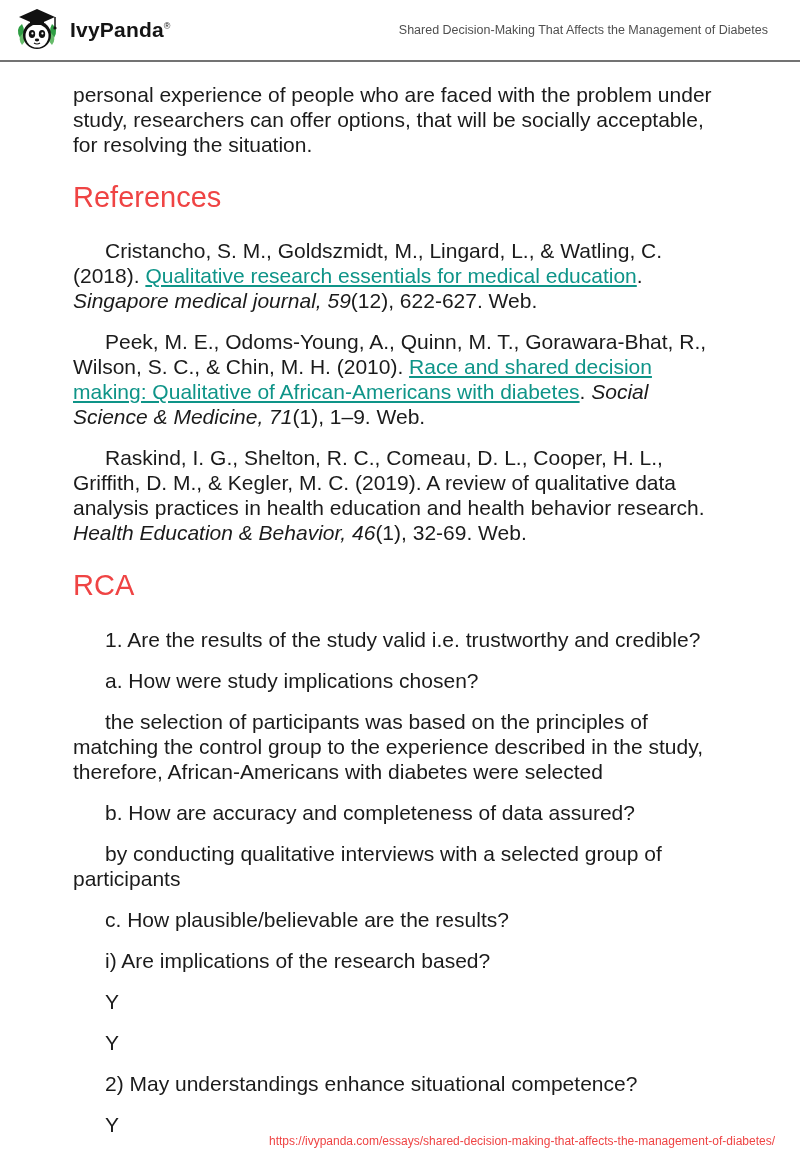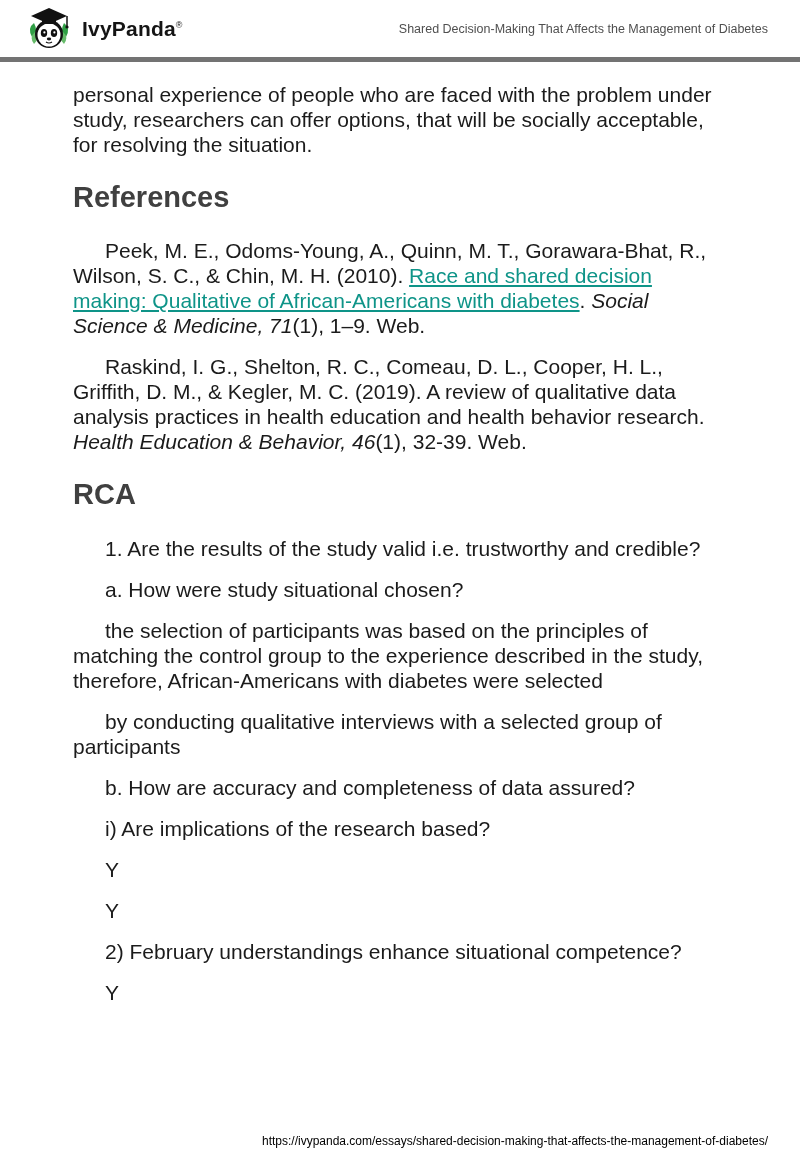--- a/index.html
+++ b/index.html
@@ -12,22 +12,22 @@
     font-family: "Liberation Sans", sans-serif;
     color: #1b1b1b;
     overflow: hidden;
   }
   
   .page-header {
     height: 62px;
     display: flex;
     align-items: center;
     justify-content: space-between;
-    padding: 0 32px 0 26px;
-    border-bottom: 5px solid #737373;
+    padding: 0 32px 0 14px;
+    border-bottom: 2px solid #737373;
     box-sizing: border-box;
   }
   .brand-wrap { display: flex; align-items: center; gap: 10px; }
   .brand-logo { width: 46px; height: 46px; display: block; }
   .brand-name {
     font-size: 21px;
     font-weight: 700;
     color: #141414;
     letter-spacing: 0.2px;
   }
@@ -45,37 +45,37 @@
   }
   .content p {
     margin: 0 0 16px 0;
     font-size: 21px;
     line-height: 25px;
     color: #1b1b1b;
   }
   .content p.indent { text-indent: 32px; }
   .content h2 {
     font-size: 29px;
-    font-weight: 700;
-    color: #404040;
+    font-weight: 400;
+    color: #ef4444;
     margin: 24px 0 24px 0;
     line-height: 1.15;
   }
   .content a {
     color: #0E9488;
     text-decoration: underline;
   }
   .italic { font-style: italic; }
   
   .page-footer {
     position: absolute;
-    right: 32px;
+    right: 25px;
     bottom: 12px;
     font-size: 12px;
-    color: #000000;
+    color: #ef4444;
   }
 </style>
 </head>
 <body>
 
 <div class="page">
 
   <header class="page-header">
     <div class="brand-wrap">
       <svg class="brand-logo" viewBox="0 0 46 46" aria-hidden="true">
@@ -97,32 +97,34 @@
         <circle cx="41" cy="21" r="1.6" fill="#111111"></circle>
       </svg>
       <span class="brand-name"><span>IvyPanda</span><sup class="brand-reg">®</sup></span>
     </div>
     <div class="doc-title">Shared Decision-Making That Affects the Management of Diabetes</div>
   </header>
 
   <main class="content">
       <p><span>personal experience of people who are faced with the problem under study, researchers can offer options, that will be socially acceptable, for resolving the situation.</span></p>
       <h2>References</h2>
+      <p class="indent"><span>Cristancho, S. M., Goldszmidt, M., Lingard, L., &amp; Watling, C. (2018). </span><a href="#">Qualitative research essentials for medical education</a><span>. </span><span class="italic">Singapore medical journal, 59</span><span>(12), 622-627. Web.</span></p>
       <p class="indent"><span>Peek, M. E., Odoms-Young, A., Quinn, M. T., Gorawara-Bhat, R., Wilson, S. C., &amp; Chin, M. H. (2010). </span><a href="#">Race and shared decision making: Qualitative of African-Americans with diabetes</a><span>. </span><span class="italic">Social Science &amp; Medicine, 71</span><span>(1), 1–9. Web.</span></p>
-      <p class="indent"><span>Raskind, I. G., Shelton, R. C., Comeau, D. L., Cooper, H. L., Griffith, D. M., &amp; Kegler, M. C. (2019). A review of qualitative data analysis practices in health education and health behavior research. </span><span class="italic">Health Education &amp; Behavior, 46</span><span>(1), 32-39. Web.</span></p>
+      <p class="indent"><span>Raskind, I. G., Shelton, R. C., Comeau, D. L., Cooper, H. L., Griffith, D. M., &amp; Kegler, M. C. (2019). A review of qualitative data analysis practices in health education and health behavior research. </span><span class="italic">Health Education &amp; Behavior, 46</span><span>(1), 32-69. Web.</span></p>
       <h2>RCA</h2>
       <p class="indent"><span>1. Are the results of the study valid i.e. trustworthy and credible?</span></p>
-      <p class="indent"><span>a. How were study situational chosen?</span></p>
+      <p class="indent"><span>a. How were study implications chosen?</span></p>
       <p class="indent"><span>the selection of participants was based on the principles of matching the control group to the experience described in the study, therefore, African-Americans with diabetes were selected</span></p>
+      <p class="indent"><span>b. How are accuracy and completeness of data assured?</span></p>
       <p class="indent"><span>by conducting qualitative interviews with a selected group of participants</span></p>
-      <p class="indent"><span>b. How are accuracy and completeness of data assured?</span></p>
+      <p class="indent"><span>c. How plausible/believable are the results?</span></p>
       <p class="indent"><span>i) Are implications of the research based?</span></p>
       <p class="indent"><span>Y</span></p>
       <p class="indent"><span>Y</span></p>
-      <p class="indent"><span>2) February understandings enhance situational competence?</span></p>
+      <p class="indent"><span>2) May understandings enhance situational competence?</span></p>
       <p class="indent"><span>Y</span></p>
     </main>
 
   <footer class="page-footer">
     <span>https://ivypanda.com/essays/shared-decision-making-that-affects-the-management-of-diabetes/</span>
   </footer>
 
 </div>
 
 </body></html>

